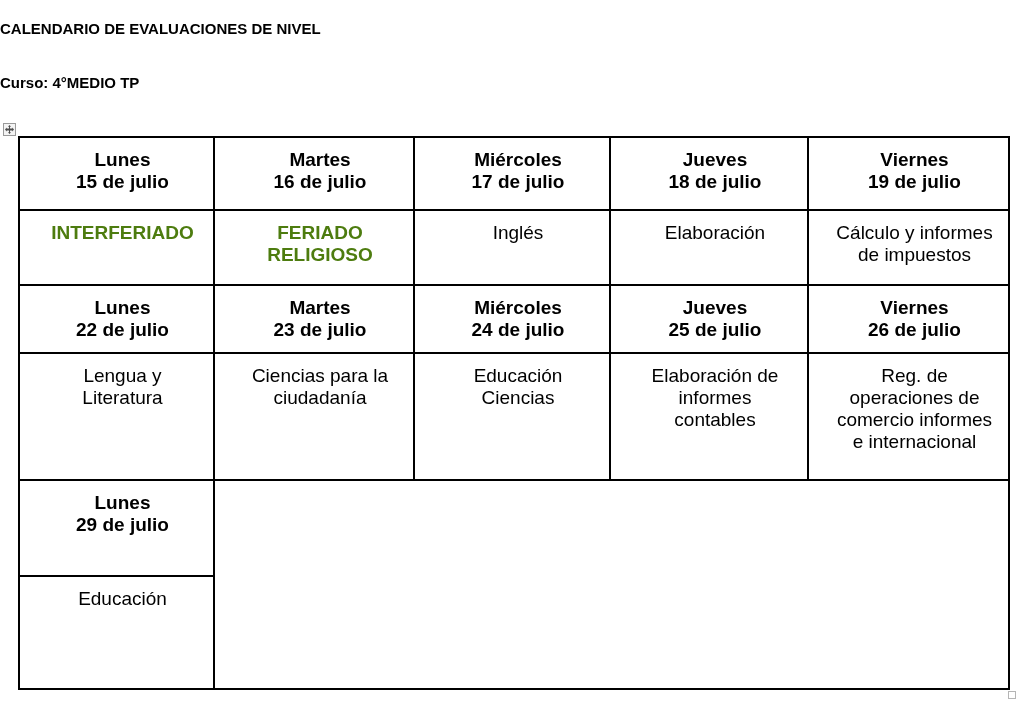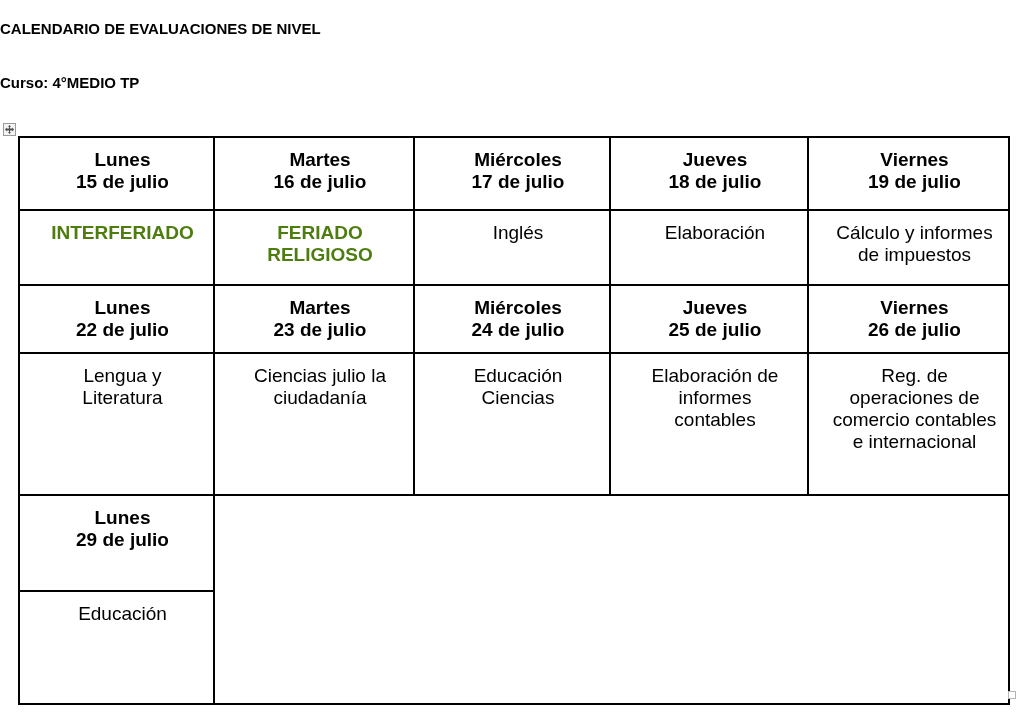--- a/index.html
+++ b/index.html
@@ -57,21 +57,21 @@
     line-height: 22px;
     white-space: pre-line;
     overflow: hidden;
     box-sizing: border-box;
   }
   td.hdr { font-weight: bold; }
   td.holiday { color: #4d7c0f; font-weight: bold; }
   tr.r1 { height: 73px; }
   tr.r2 { height: 75px; }
   tr.r3 { height: 68px; }
-  tr.r4 { height: 142px; }
+  tr.r4 { height: 127px; }
   tr.r5 { height: 96px; }
   tr.r6 { height: 113px; }
 </style>
 </head>
 <body>
 
 <div class="doc-title">CALENDARIO DE EVALUACIONES DE NIVEL</div>
 <div class="doc-subtitle">Curso: 4°MEDIO TP</div>
 
 <div class="move-handle">
@@ -120,30 +120,30 @@
     <td class="hdr">Miércoles
 24 de julio</td>
     <td class="hdr">Jueves
 25 de julio</td>
     <td class="hdr">Viernes
 26 de julio</td>
   </tr>
   <tr class="r4">
     <td>Lengua y
 Literatura</td>
-    <td>Ciencias julio la
+    <td>Ciencias para la
 ciudadanía</td>
     <td>Educación
 Ciencias</td>
     <td>Elaboración de
 informes
 contables</td>
     <td>Reg. de
 operaciones de
-comercio contables
+comercio informes
 e internacional</td>
   </tr>
   <tr class="r5">
     <td class="hdr">Lunes
 29 de julio</td>
     <td rowspan="2" colspan="4"></td>
   </tr>
   <tr class="r6">
     <td>Educación</td>
   </tr>

